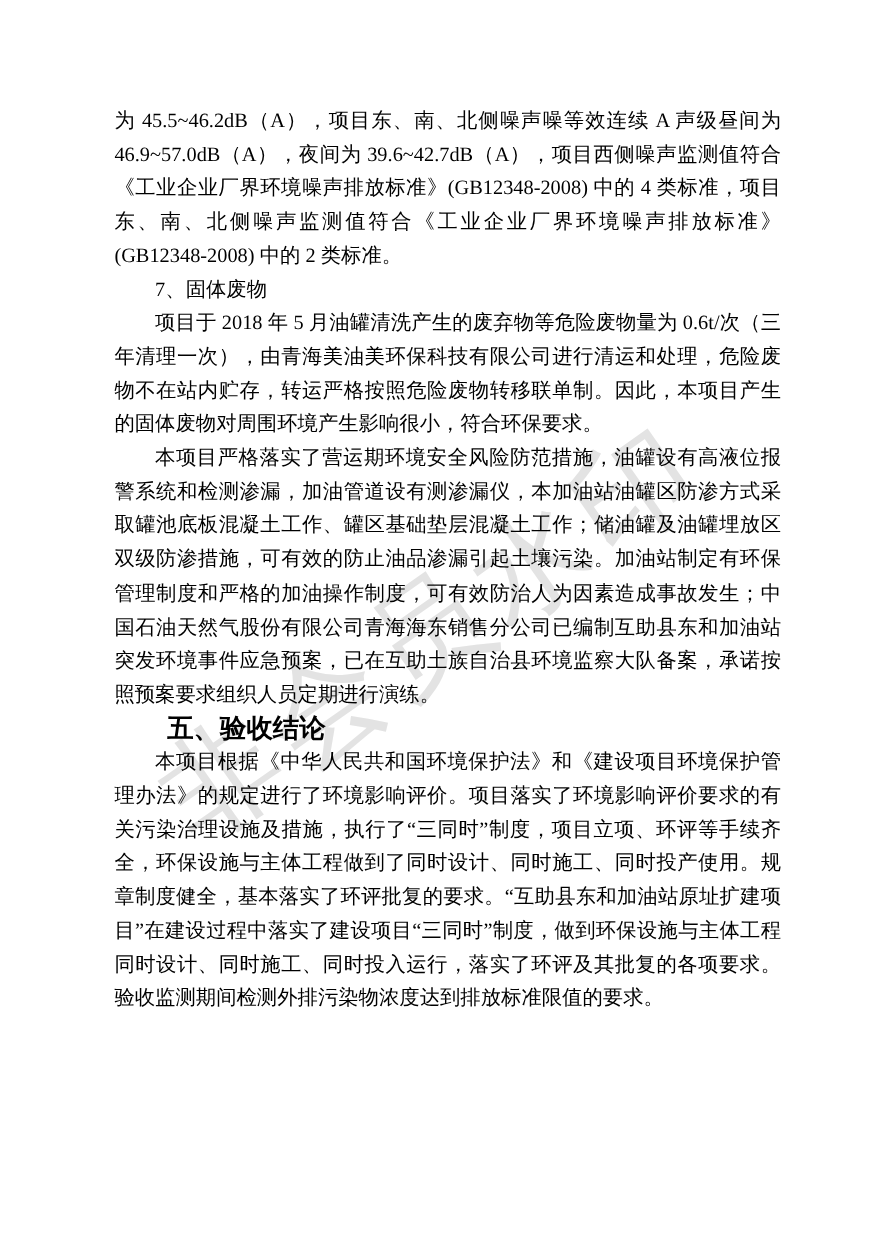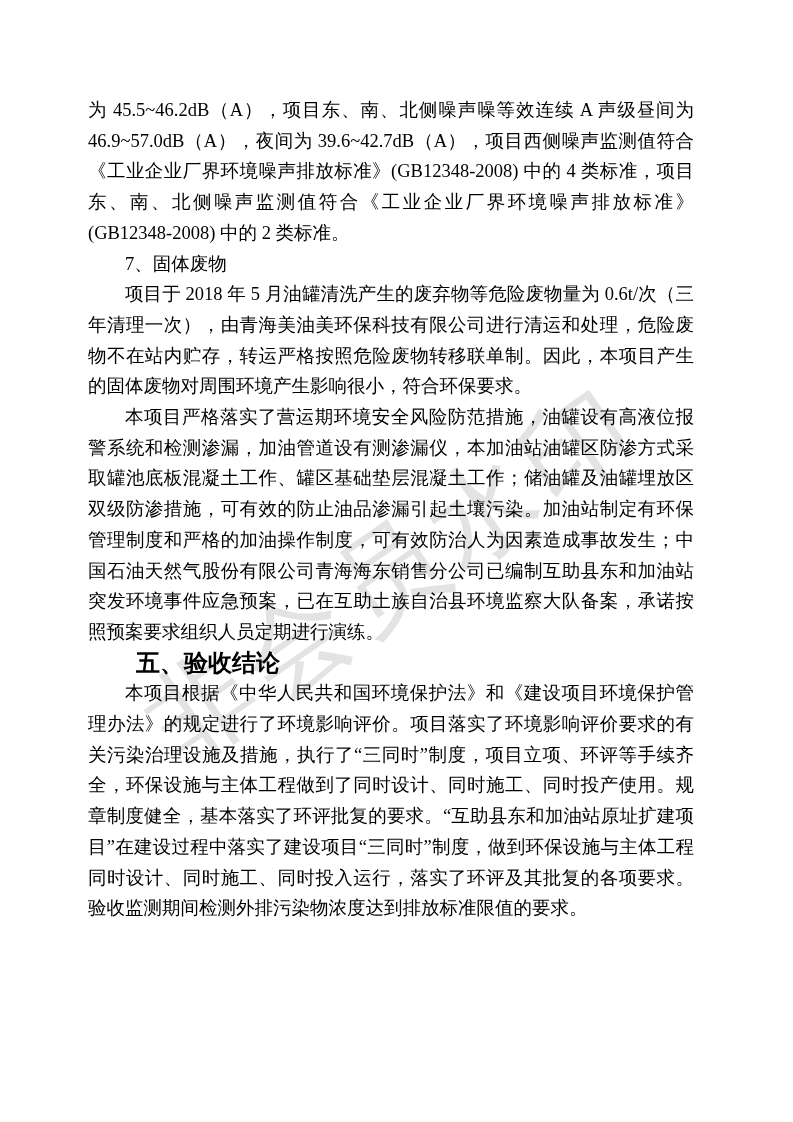--- a/index.html
+++ b/index.html
@@ -20,21 +20,21 @@
     font-size: 106px;
     letter-spacing: 8px;
     white-space: nowrap;
     color: #e3e3e3;
     z-index: 0;
     user-select: none;
     font-family: "Liberation Sans", "DejaVu Sans", sans-serif;
   }
   .content {
     position: absolute;
-    left: 88px;
+    left: 104px;
     top: 95px;
     width: 606px;
     font-size: 18.5px;
     line-height: 30.7px;
     text-align: justify;
     z-index: 1;
   }
   .content p {
     margin: 0;
     padding: 0;

